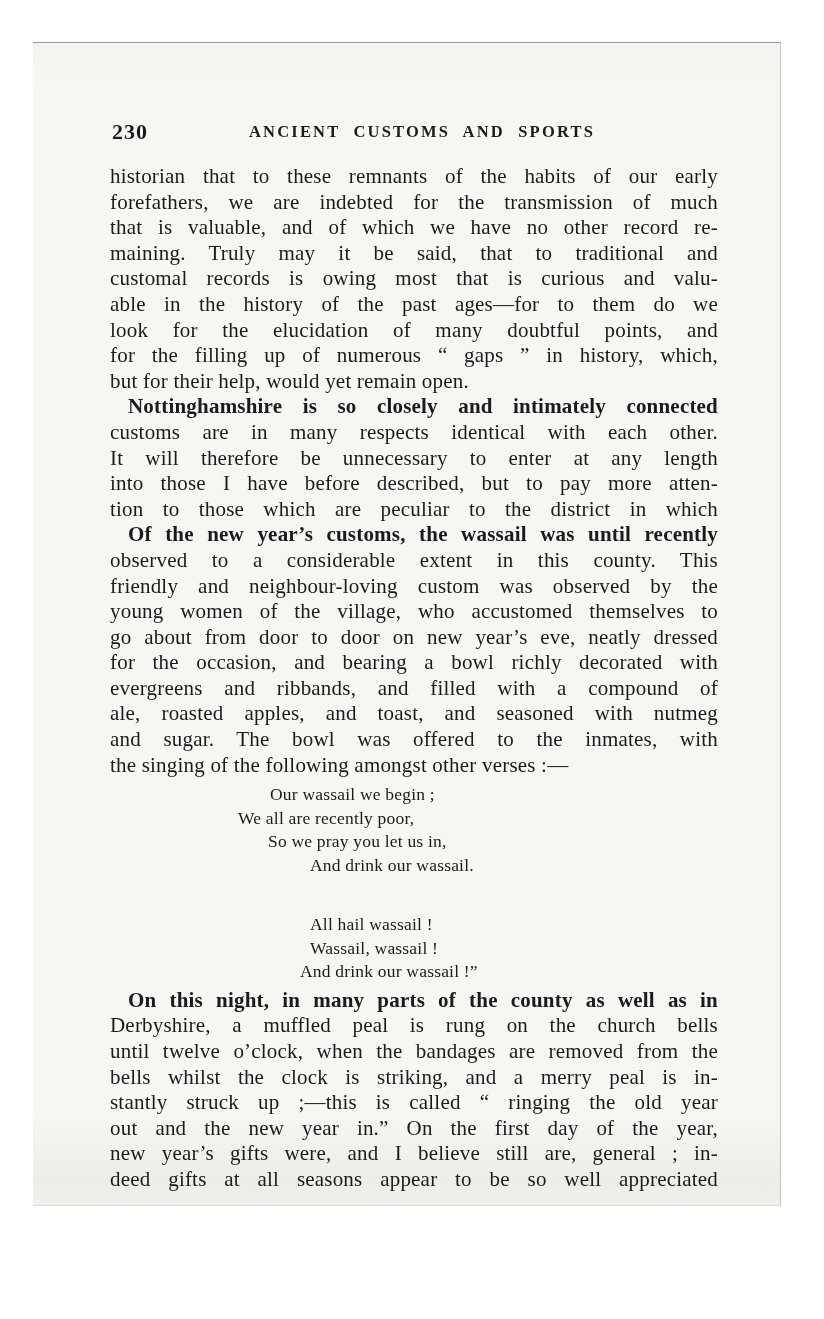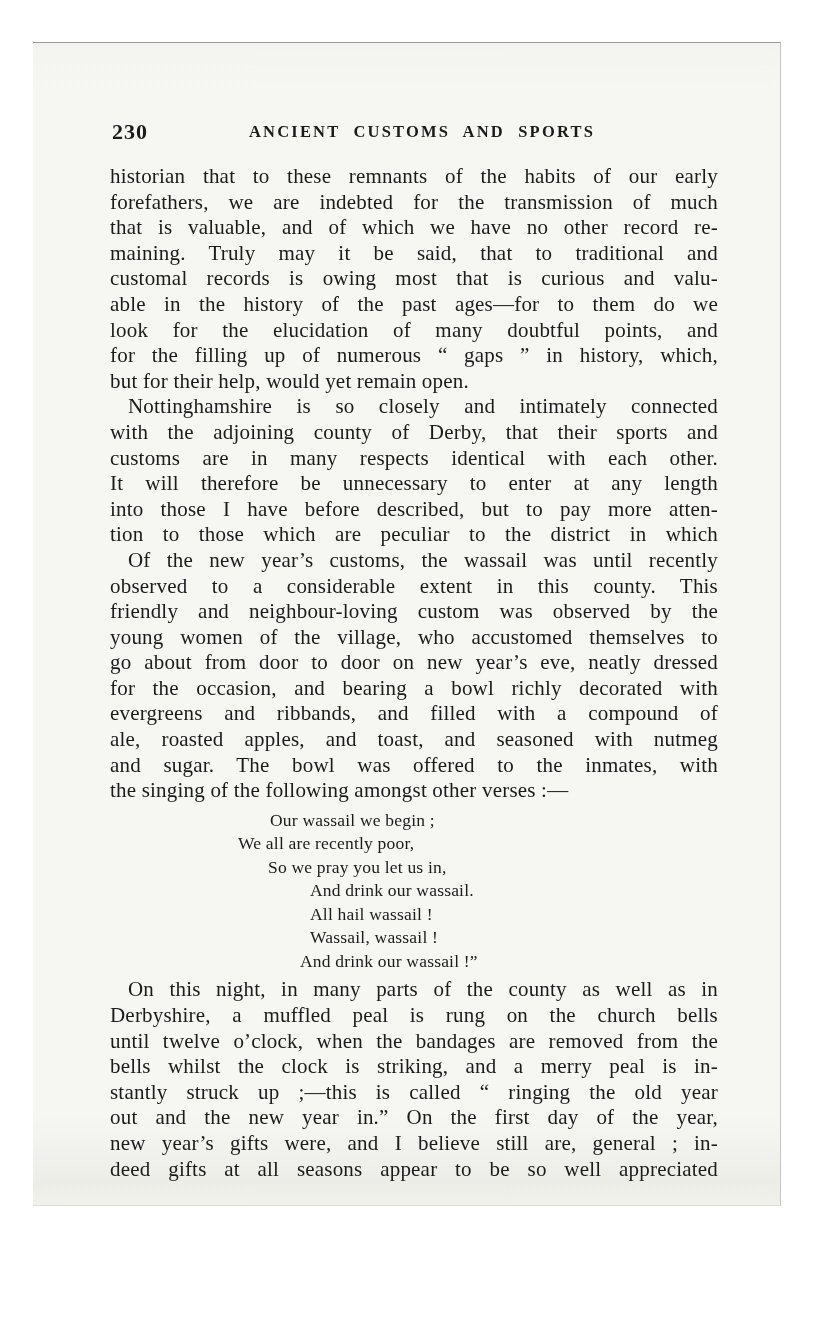--- a/index.html
+++ b/index.html
@@ -77,21 +77,21 @@
   .para { margin: 0; }
   .line {
     line-height: 25.6px;
     text-align: justify;
     text-align-last: justify;
   }
   .line.lastline {
     text-align: left;
     text-align-last: left;
   }
-  .line.firstindent { text-indent: 18px; }
+  .line.firstindent { text-indent: 18px; font-weight: bold; }
   .verse {
     margin: 5px 0 4px 128px;
     font-size: 17.5px;
   }
   .verse-line {
     line-height: 23.5px;
     text-align: left;
     white-space: nowrap;
   }
 </style>
@@ -112,21 +112,20 @@
             <div class="line">that is valuable, and of which we have no other record re-</div>
             <div class="line">maining.  Truly may it be said, that to traditional and</div>
             <div class="line">customal records is owing most that is curious and valu-</div>
             <div class="line">able in the history of the past ages—for to them do we</div>
             <div class="line">look for the elucidation of many doubtful points, and</div>
             <div class="line">for the filling up of numerous “ gaps ” in history, which,</div>
             <div class="line lastline">but for their help, would yet remain open.</div>
           </div>
           <div class="para">
             <div class="line firstindent">Nottinghamshire is so closely and intimately connected</div>
-            <div class="line">with the adjoining county of Derby, that their sports and</div>
             <div class="line">customs are in many respects identical with each other.</div>
             <div class="line">It will therefore be unnecessary to enter at any length</div>
             <div class="line">into those I have before described, but to pay more atten-</div>
             <div class="line">tion to those which are peculiar to the district in which</div>
           </div>
           <div class="para">
             <div class="line firstindent">Of the new year’s customs, the wassail was until recently</div>
             <div class="line">observed to a considerable extent in this county.  This</div>
             <div class="line">friendly and neighbour-loving custom was observed by the</div>
             <div class="line">young women of the village, who accustomed themselves to</div>
@@ -135,21 +134,21 @@
             <div class="line">evergreens and ribbands, and filled with a compound of</div>
             <div class="line">ale, roasted apples, and toast, and seasoned with nutmeg</div>
             <div class="line">and sugar.  The bowl was offered to the inmates, with</div>
             <div class="line lastline">the singing of the following amongst other verses :—</div>
           </div>
           <div class="verse">
             <div class="verse-line" style="margin-left: 32px;">Our wassail we begin ;</div>
             <div class="verse-line" style="margin-left: 0px;">We all are recently poor,</div>
             <div class="verse-line" style="margin-left: 30px;">So we pray you let us in,</div>
             <div class="verse-line" style="margin-left: 72px;">And drink our wassail.</div>
-            <div class="verse-line" style="margin-left: 72px;">All hail wassail !</div>
+            <div class="verse-line" style="margin-left: 72px; margin-top: 36px;">All hail wassail !</div>
             <div class="verse-line" style="margin-left: 72px;">Wassail, wassail !</div>
             <div class="verse-line" style="margin-left: 62px;">And drink our wassail !”</div>
           </div>
           <div class="para">
             <div class="line firstindent">On this night, in many parts of the county as well as in</div>
             <div class="line">Derbyshire, a muffled peal is rung on the church bells</div>
             <div class="line">until twelve o’clock, when the bandages are removed from the</div>
             <div class="line">bells whilst the clock is striking, and a merry peal is in-</div>
             <div class="line">stantly struck up ;—this is called “ ringing the old year</div>
             <div class="line">out and the new year in.”  On the first day of the year,</div>

